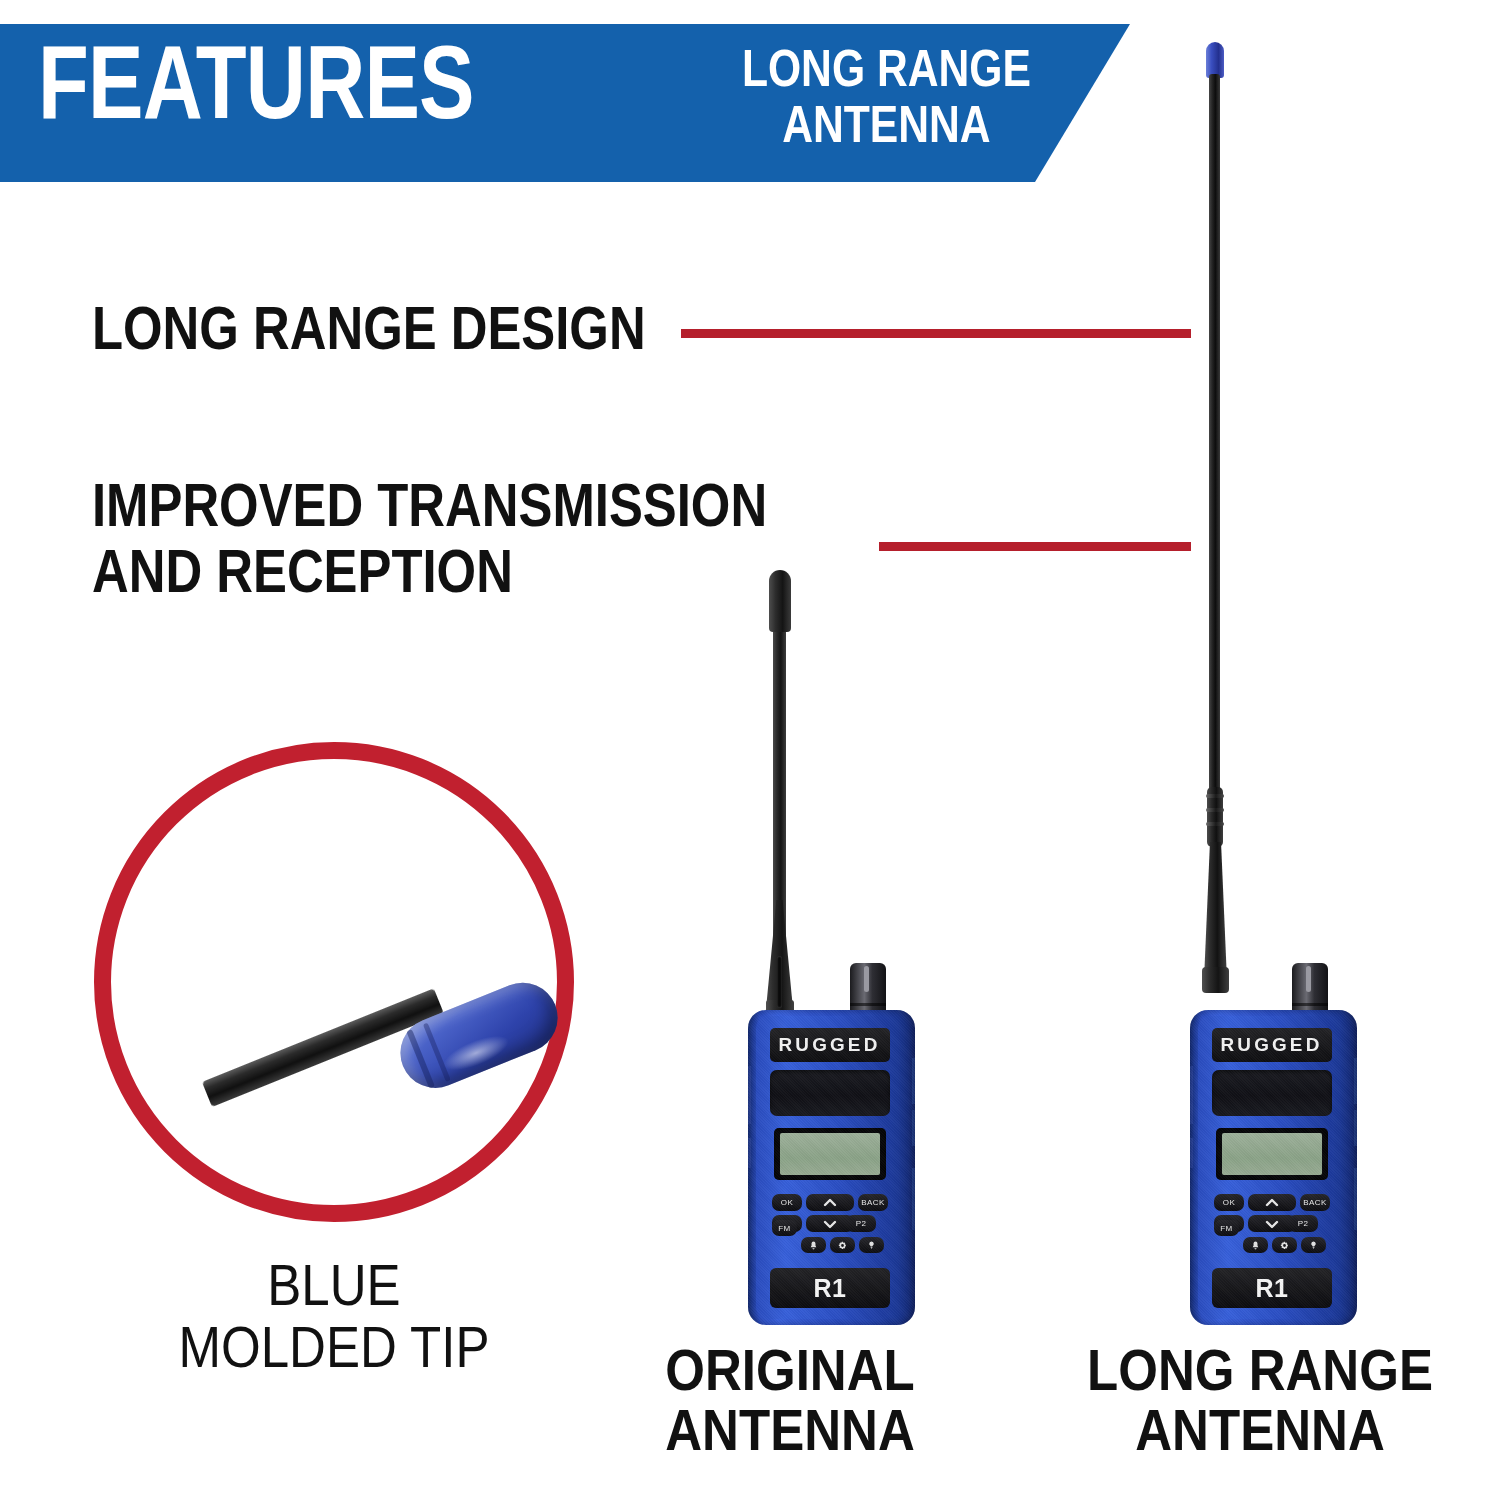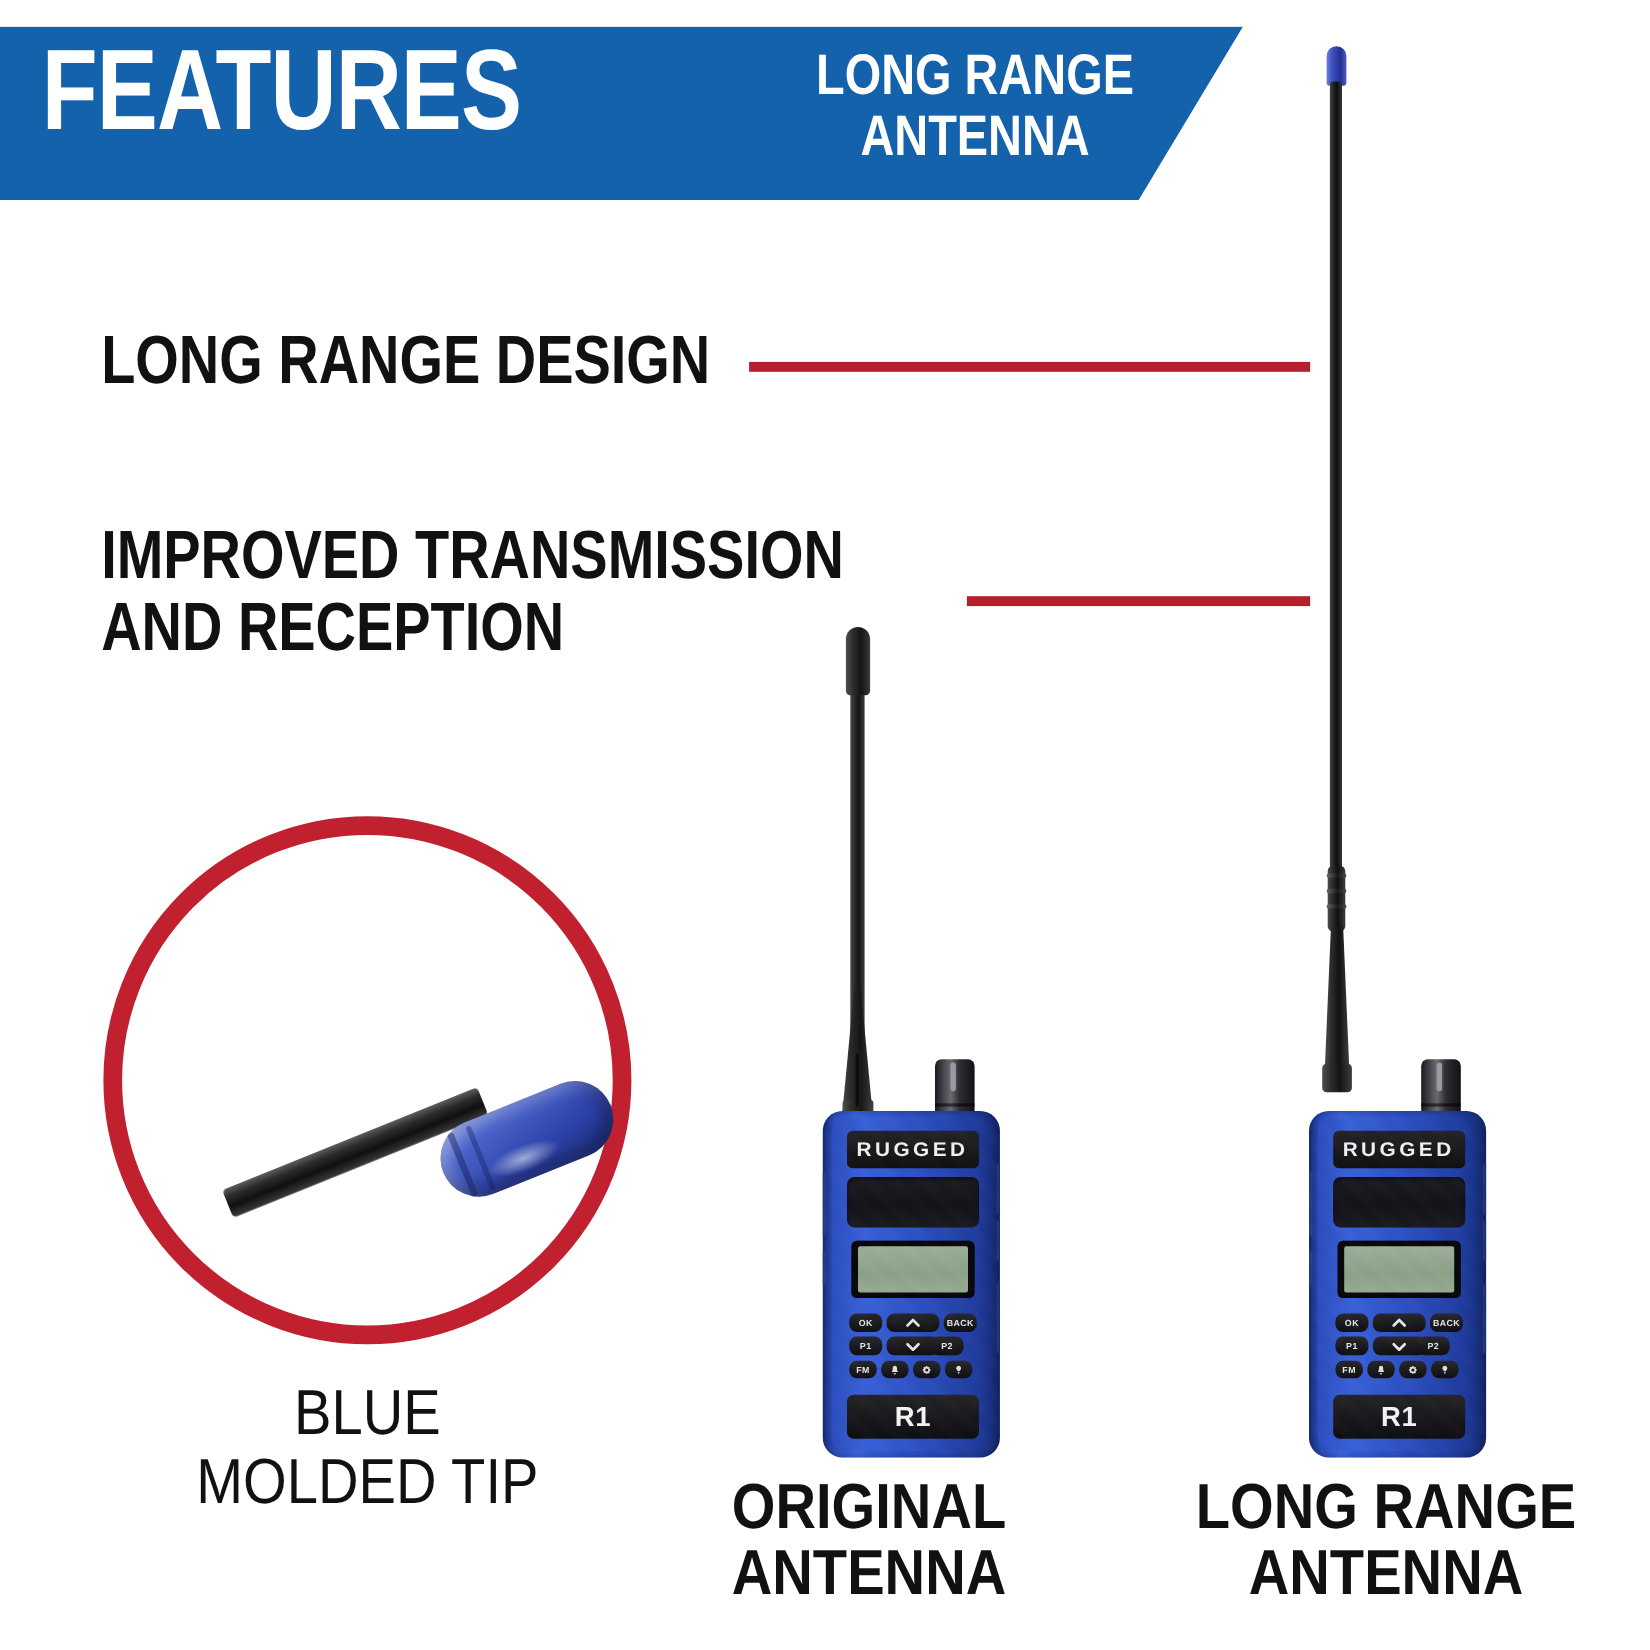--- a/index.html
+++ b/index.html
@@ -96,29 +96,28 @@
   .callout-cap{
     position:absolute;left:88px;top:1254px;width:492px;
     text-align:center;color:#111;font-size:58px;line-height:62px;
     font-weight:400;white-space:pre-line;
     transform:scaleX(.88);transform-origin:center top;
   }
 
   
   .radio{position:absolute;}
   .body{
-    position:absolute;left:0;top:0;width:136px;height:315px;
+    position:absolute;left:0;top:0;width:167px;height:315px;
     border-radius:18px;
     background:
       linear-gradient(to right,
         #17307f 0%, #2b4ec4 7%, #3a63e2 18%, #2c50c9 48%,
         #2547b6 72%, #1b3794 90%, #12256b 100%);
     box-shadow:inset 0 0 8px rgba(0,0,0,.35);
     overflow:hidden;
-    padding-left:25px;
   }
   .body::after{
     content:"";position:absolute;inset:0;border-radius:18px;
     background-image:
       repeating-linear-gradient(45deg, rgba(255,255,255,.05) 0 1px, rgba(0,0,0,.05) 1px 2px);
     opacity:.55;
   }
   .face{
     position:absolute;left:8px;top:6px;width:134px;height:303px;
     border-radius:13px;
@@ -146,29 +145,29 @@
   }
   .lcd{
     position:absolute;left:6px;top:5px;width:100px;height:42px;
     background:linear-gradient(to bottom,#9db09a,#8ba388 60%,#97ab93);
     border-radius:2px;
   }
   .keypad{position:absolute;left:14px;top:178px;width:120px;height:64px;}
   .key{
     position:absolute;background:linear-gradient(to bottom,#26262b,#0d0d11);
     border-radius:7px;display:flex;align-items:center;justify-content:center;
-    color:#e8e8e8;font-size:8px;font-weight:700;letter-spacing:.4px;
+    color:#e8e8e8;font-size:8px;font-weight:400;letter-spacing:.4px;
   }
   .k-ok  {left:2px;  top:0;   width:30px;height:17px;}
   .k-back{left:88px; top:0;   width:30px;height:17px;}
   .k-p1  {left:2px;  top:21px;width:30px;height:17px;}
   .k-p2  {left:76px; top:21px;width:30px;height:17px;}
   .k-up  {left:36px; top:0;   width:48px;height:17px;}
   .k-dn  {left:36px; top:21px;width:48px;height:17px;}
-  .k-fm  {left:2px;  top:43px;width:25px;height:16px;}
+  .k-fm  {left:2px;  top:26px;width:25px;height:16px;}
   .k-b1  {left:31px; top:43px;width:25px;height:16px;}
   .k-b2  {left:60px; top:43px;width:25px;height:16px;}
   .k-b3  {left:89px; top:43px;width:25px;height:16px;}
   .chev{display:block;width:16px;height:16px;}
   .chev path{fill:none;stroke:#e8e8e8;stroke-width:2.4;stroke-linecap:round;stroke-linejoin:round;}
   .gi{display:block;width:9px;height:9px;fill:#e2e2e2;}
   .namebar{
     position:absolute;left:14px;top:252px;width:120px;height:40px;
     background:linear-gradient(to bottom,#232326,#0c0c10);
     border-radius:6px;display:flex;align-items:center;justify-content:center;

